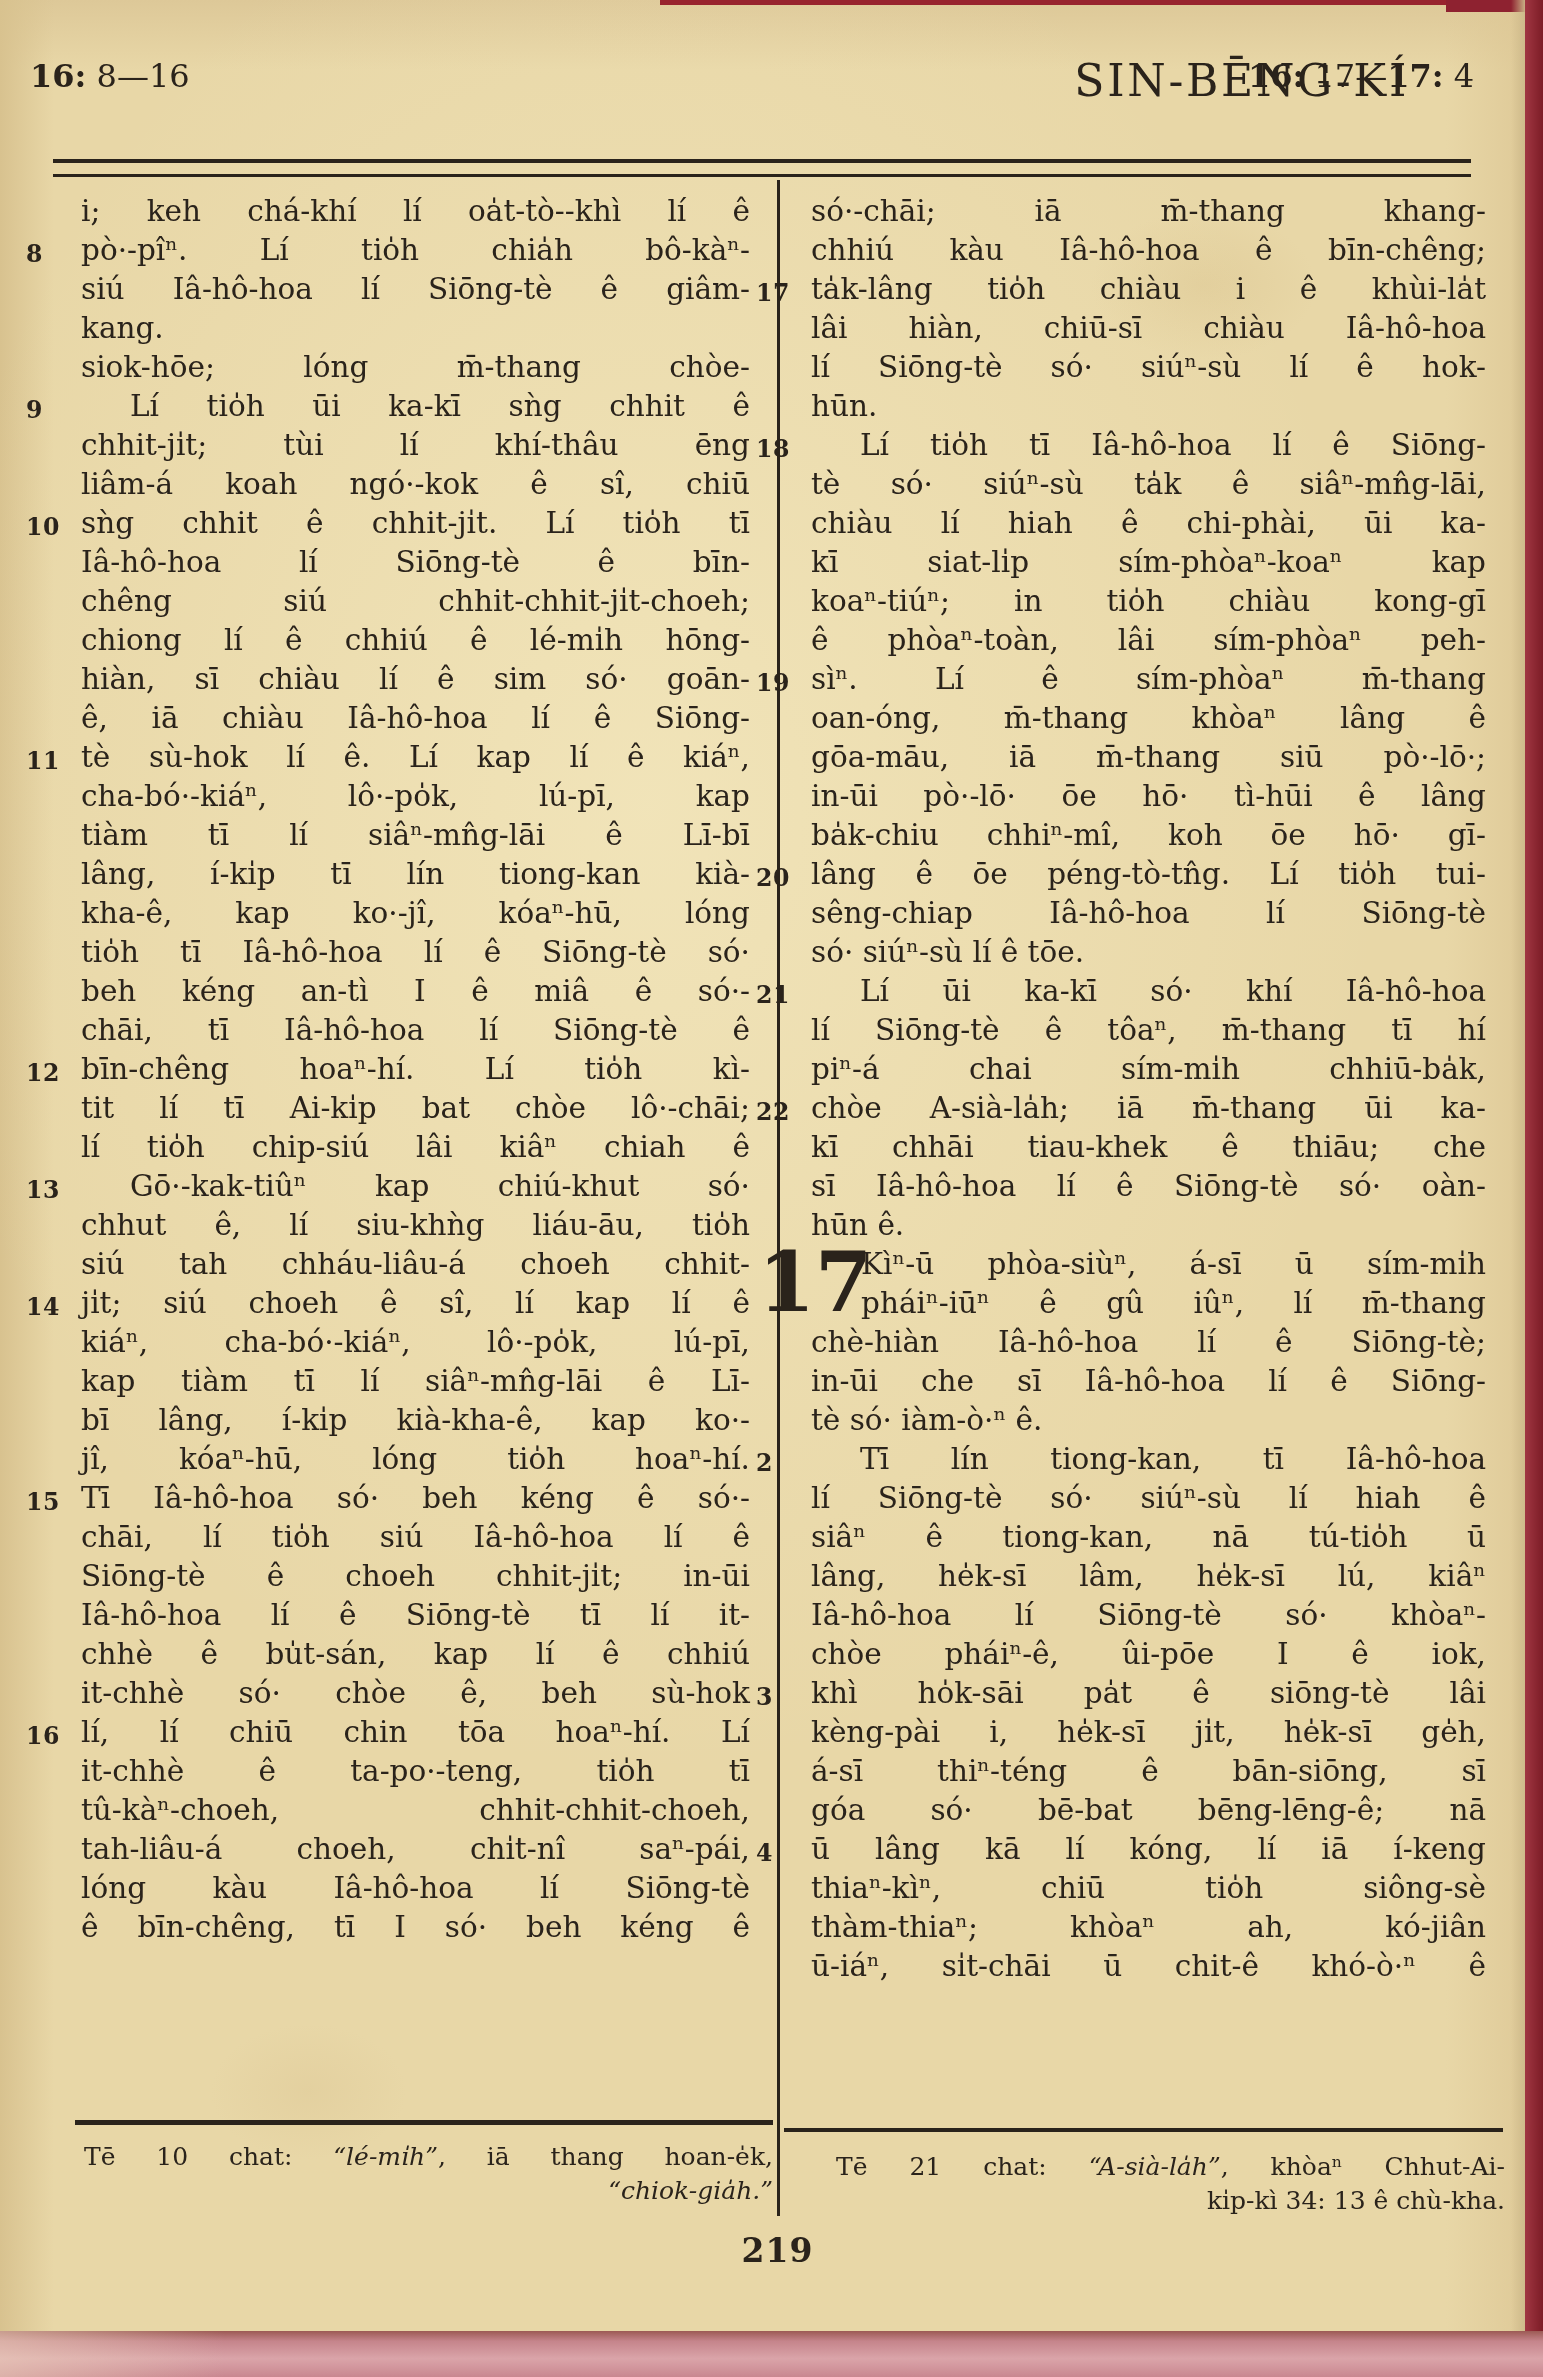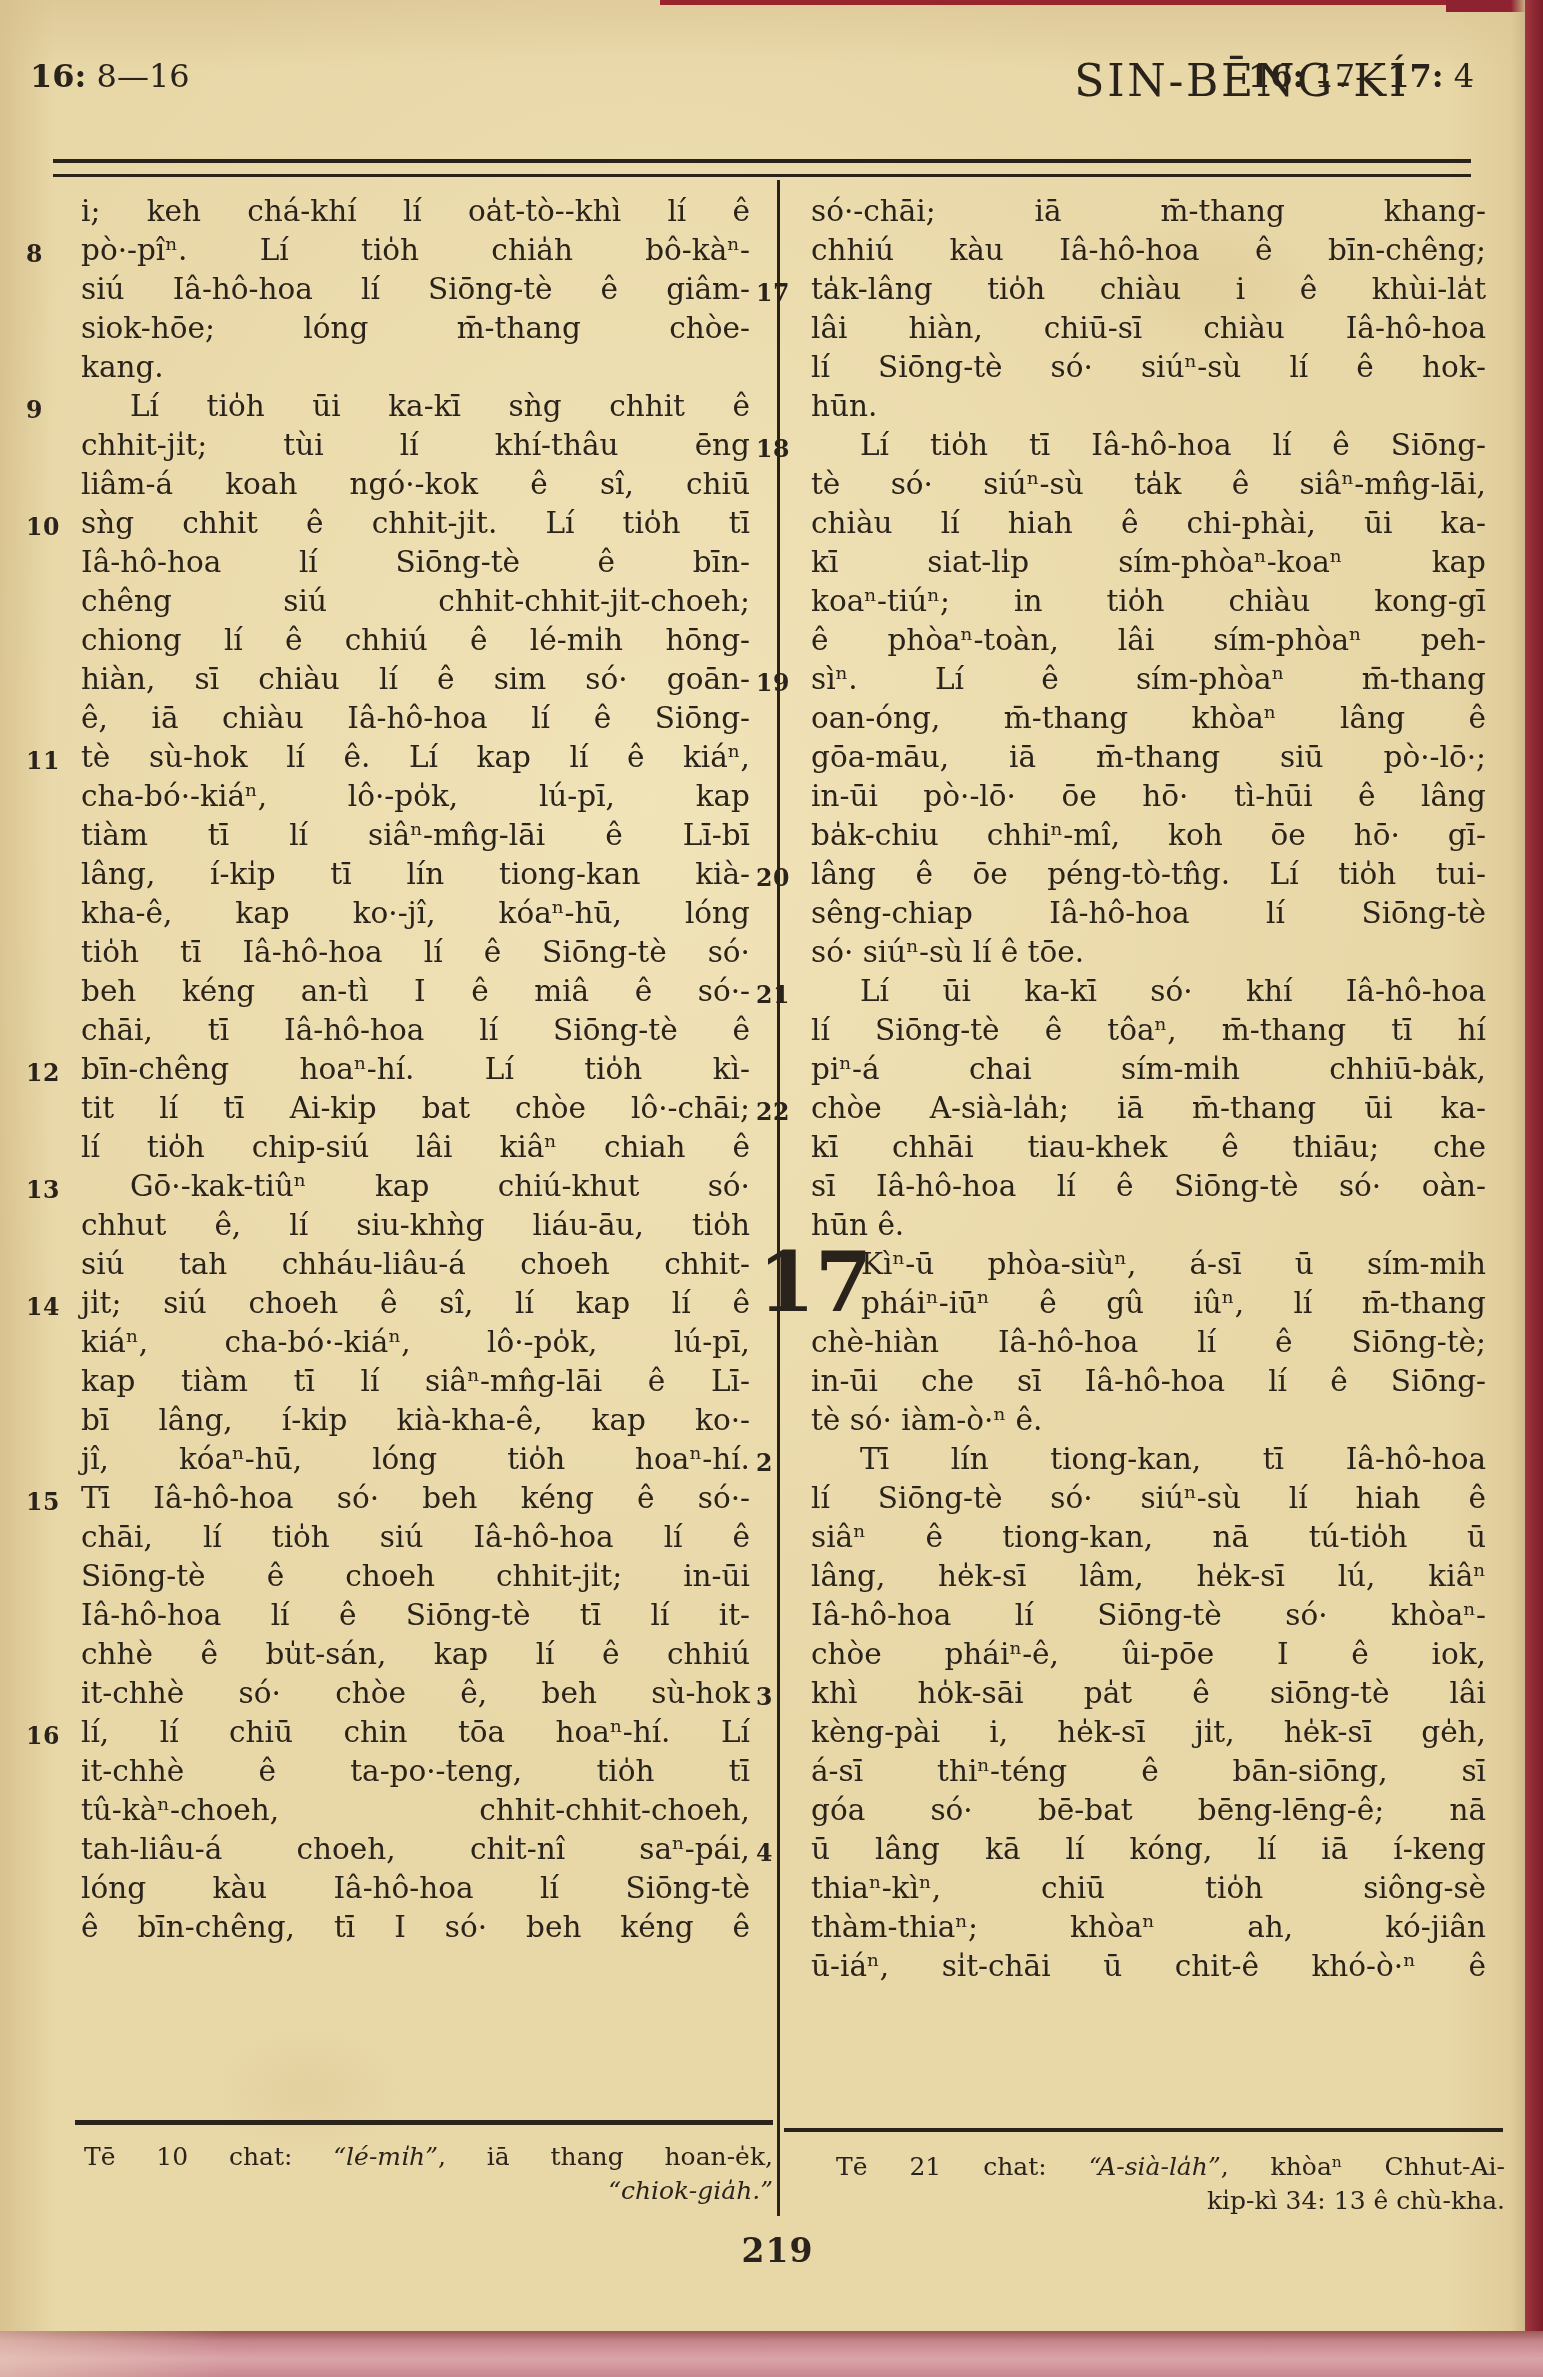--- a/index.html
+++ b/index.html
@@ -75,22 +75,22 @@
   <div class="header-right"><span class="chref">16:</span><span class="vsref"> 17—</span><span class="chref">17:</span><span class="vsref"> 4</span></div>
 
   <div class="rule-double"></div>
 
   <div class="divider"></div>
 
   <div class="col left">
       <div class="line"><span class="vtext">i; keh chá-khí lí oa̍t-tò--khì lí ê</span></div>
       <div class="line"><span class="vnum">8</span><span class="vtext">pò·-pîⁿ.  Lí tio̍h chia̍h bô-kàⁿ-</span></div>
       <div class="line"><span class="vtext">siú Iâ-hô-hoa lí Siōng-tè ê giâm-</span></div>
+      <div class="line end"><span class="vtext">kang.</span></div>
       <div class="line"><span class="vtext">siok-hōe; lóng m̄-thang chòe-</span></div>
-      <div class="line end"><span class="vtext">kang.</span></div>
       <div class="line ind"><span class="vnum">9</span><span class="vtext">Lí tio̍h ūi ka-kī sǹg chhit ê</span></div>
       <div class="line"><span class="vtext">chhit-ji̍t; tùi lí khí-thâu ēng</span></div>
       <div class="line"><span class="vtext">liâm-á koah ngó·-kok ê sî, chiū</span></div>
       <div class="line"><span class="vnum">10</span><span class="vtext">sǹg chhit ê chhit-ji̍t.  Lí tio̍h tī</span></div>
       <div class="line"><span class="vtext">Iâ-hô-hoa lí Siōng-tè ê bīn-</span></div>
       <div class="line"><span class="vtext">chêng siú chhit-chhit-ji̍t-choeh;</span></div>
       <div class="line"><span class="vtext">chiong lí ê chhiú ê lé-mi̍h hōng-</span></div>
       <div class="line"><span class="vtext">hiàn, sī chiàu lí ê sim só· goān-</span></div>
       <div class="line"><span class="vtext">ê, iā chiàu Iâ-hô-hoa lí ê Siōng-</span></div>
       <div class="line"><span class="vnum">11</span><span class="vtext">tè sù-hok lí ê.  Lí kap lí ê kiáⁿ,</span></div>

